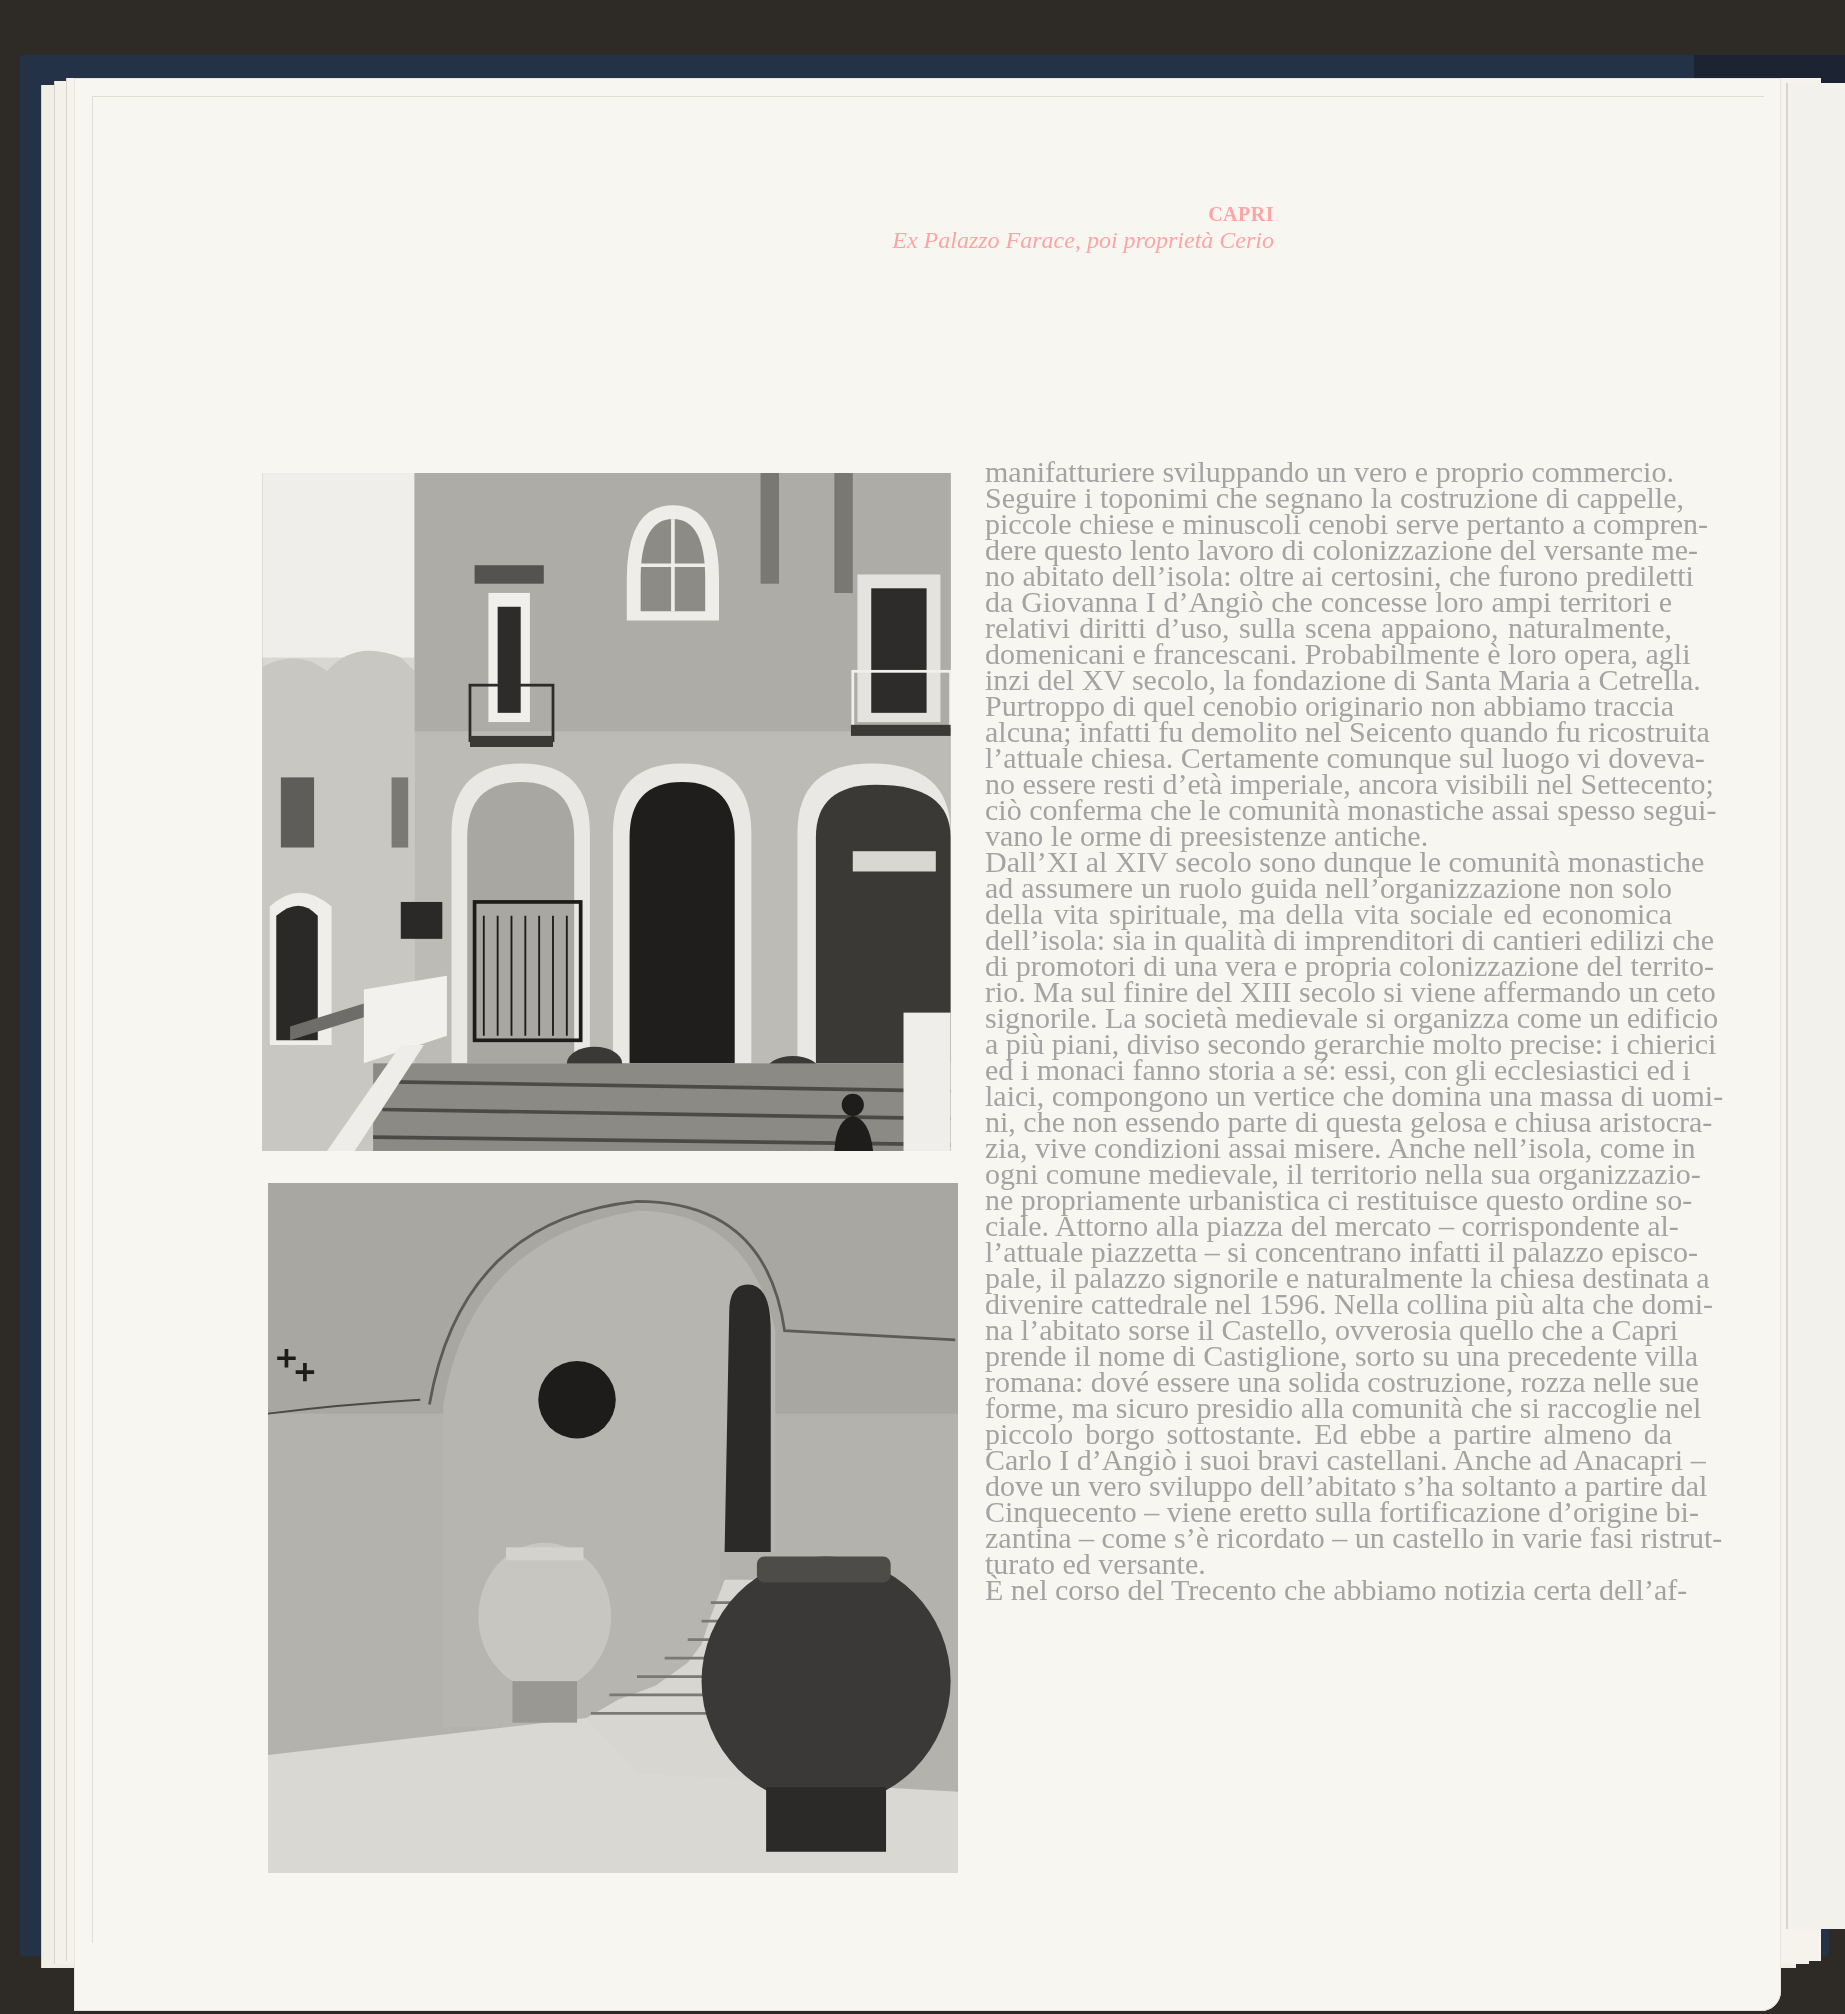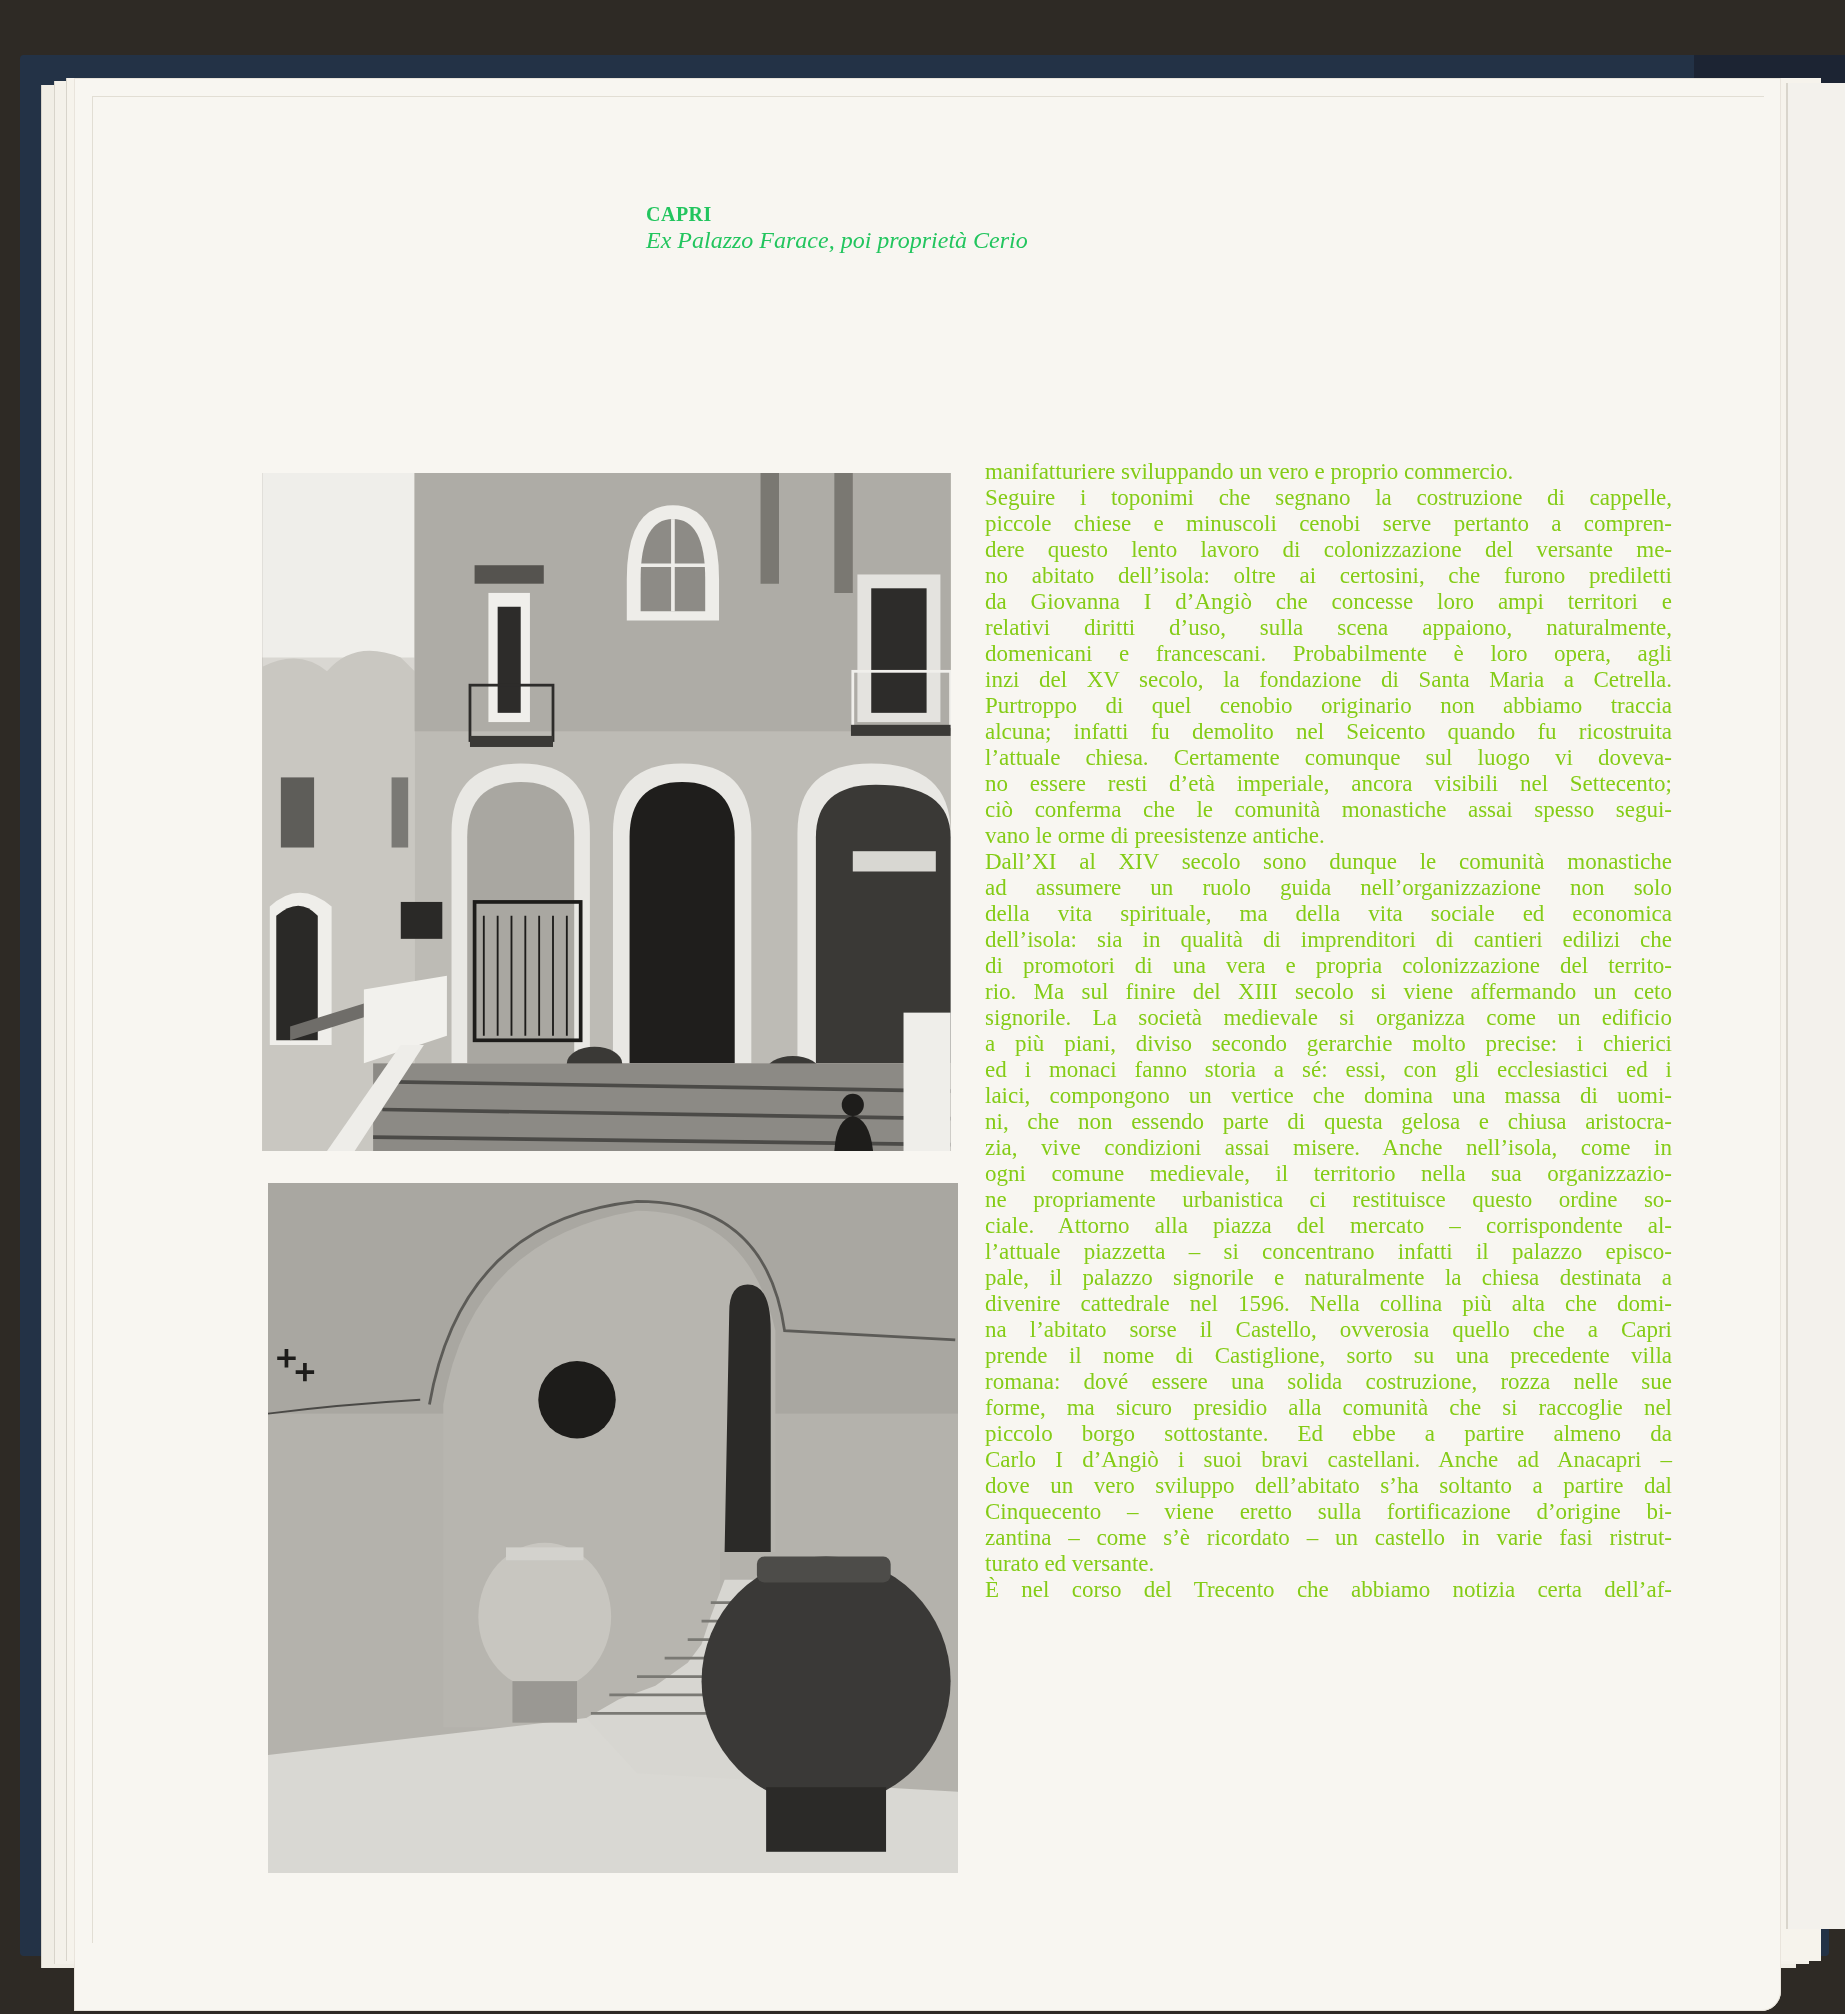--- a/index.html
+++ b/index.html
@@ -31,38 +31,38 @@
     }
     .next-page {
       position: absolute; left: 1786px; top: 83px; width: 60px; height: 1846px;
       background: #f3f1ec; border-left: 2.8px solid #d9d5cc;
     }
     .spine-top {
       position: absolute; left: 1694px; top: 55px; width: 152px; height: 28px;
       background: #1c2433;
     }
     .header {
-      position: absolute; left: 646px; top: 201px; width: 628px; text-align: left;
-      color: #22c55e;
+      position: absolute; left: 646px; top: 201px; width: 628px; text-align: right;
+      color: #fca5a5;
     }
     .header .title {
       font-weight: bold; font-size: 20px; letter-spacing: 0.5px; line-height: 26px;
     }
     .header .subtitle {
       font-style: italic; font-size: 24px; line-height: 26px;
     }
     .photo {
       position: absolute; overflow: hidden; background: #bdbab3;
     }
     .photo svg { display: block; }
     .photo-1 { left: 262px; top: 473px; width: 689px; height: 678px; }
     .photo-2 { left: 268px; top: 1183px; width: 690px; height: 690px; }
     .text-col {
       position: absolute; left: 985px; top: 459px; width: 687px;
-      font-size: 23px; line-height: 26px; color: #84cc16;
+      font-size: 30px; line-height: 26px; color: #a3a3a3;
       text-align: justify; text-align-last: auto; font-family: Liberation Serif, serif;
     }
     .text-col .line {
       display: block; white-space: nowrap; text-align: justify; text-align-last: justify;
       height: 26px; overflow: visible;
     }
     .text-col .line.last { text-align-last: left; }
   </style>
 </head>
 <body>

